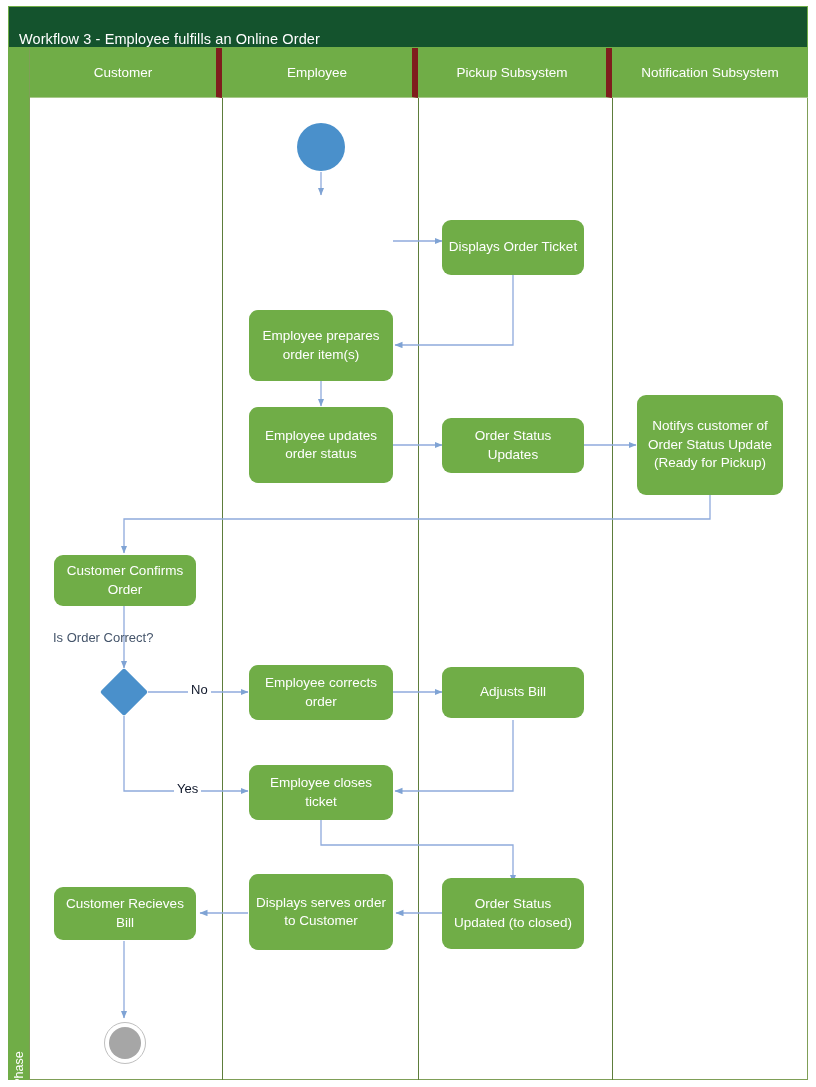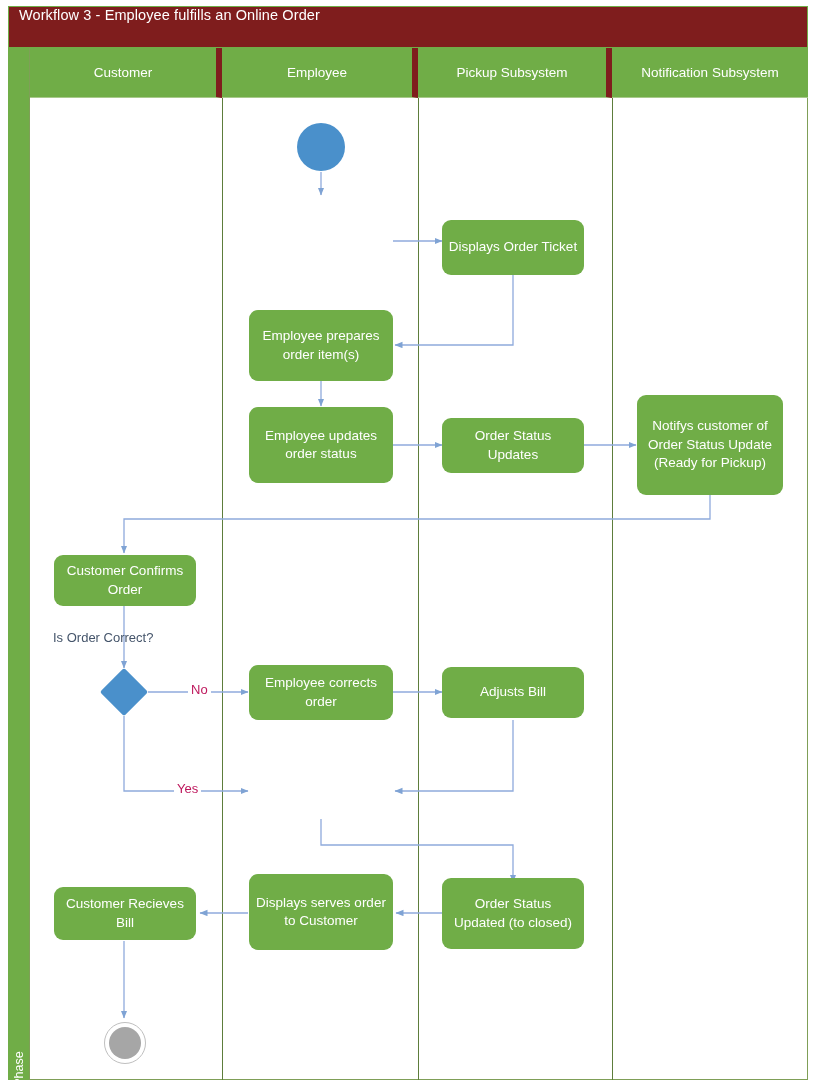--- a/index.html
+++ b/index.html
@@ -22,24 +22,24 @@
     box-sizing:border-box;
     border:1px solid #7f9f57;
     background:#ffffff;
   }
 
   .title-bar{
     position:absolute;
     left:8px; top:6px;
     width:800px; height:42px;
     box-sizing:border-box;
-    background:#7f1d1d;
+    background:#14532d;
     border:1px solid #70AD47;
     display:flex;
-    align-items:flex-start;
+    align-items:flex-end;
   }
   .title-bar .title-text{
     color:#ffffff;
     font-size:14.5px;
     padding-left:10px;
     letter-spacing:.1px;
     white-space:nowrap;
   }
 
   
@@ -129,21 +129,21 @@
   .diamond{
     position:absolute;
     background:#4A90CB;
     transform:rotate(45deg);
     border-radius:2px;
   }
 
   
   .edge-label{
     position:absolute;
-    color:#be185d;
+    color:#0f172a;
     font-size:13px;
     background:#ffffff;
     padding:0 3px;
     white-space:nowrap;
   }
   .free-text{
     position:absolute;
     color:#44546A;
     font-size:13px;
     white-space:nowrap;
@@ -241,20 +241,21 @@
 
   <div class="diamond" style="left:107px;top:675px;width:34px;height:34px;"></div>
 
   <div class="edge-label" style="left:188px;top:682px;">No</div>
   <div class="edge-label" style="left:174px;top:781px;">Yes</div>
 
   <div class="node" style="left:249px;top:665px;width:144px;height:55px;">Employee corrects order</div>
 
   <div class="node" style="left:442px;top:667px;width:142px;height:51px;">Adjusts Bill</div>
 
+  <div class="node" style="left:249px;top:765px;width:144px;height:55px;">Employee closes ticket</div>
 
   <div class="node" style="left:442px;top:878px;width:142px;height:71px;">Order Status Updated (to closed)</div>
 
   <div class="node" style="left:249px;top:874px;width:144px;height:76px;">Displays serves order to Customer</div>
 
   <div class="node" style="left:54px;top:887px;width:142px;height:53px;">Customer Recieves Bill</div>
 
   <div class="end-node" style="left:104px;top:1022px;width:42px;height:42px;">
     <span class="inner"></span>
   </div>

